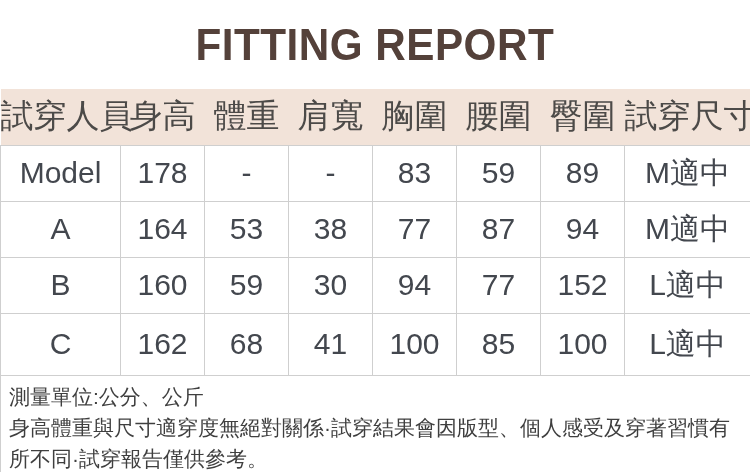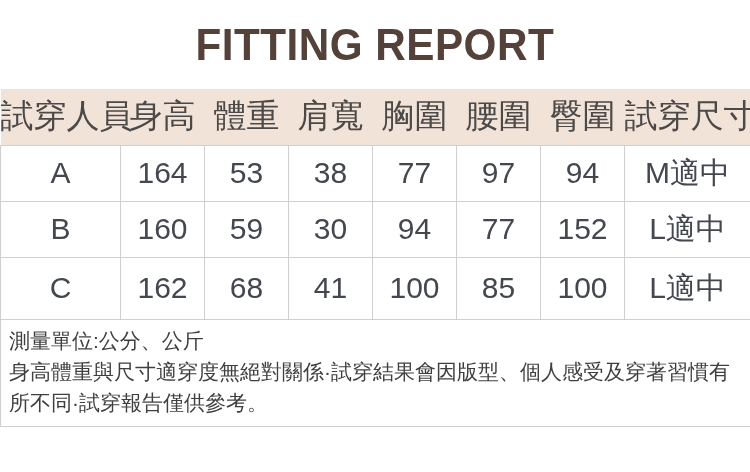--- a/index.html
+++ b/index.html
@@ -99,26 +99,36 @@
       <th>體重</th>
       <th>肩寬</th>
       <th>胸圍</th>
       <th>腰圍</th>
       <th>臀圍</th>
       <th>試穿尺寸</th>
     </tr>
   </thead>
   <tbody>
     <tr>
+      <td>Model</td>
+      <td>178</td>
+      <td>-</td>
+      <td>-</td>
+      <td>83</td>
+      <td>59</td>
+      <td>89</td>
+      <td>M適中</td>
+    </tr>
+    <tr>
       <td>A</td>
       <td>164</td>
       <td>53</td>
       <td>38</td>
       <td>77</td>
-      <td>97</td>
+      <td>87</td>
       <td>94</td>
       <td>M適中</td>
     </tr>
     <tr>
       <td>B</td>
       <td>160</td>
       <td>59</td>
       <td>30</td>
       <td>94</td>
       <td>77</td>

